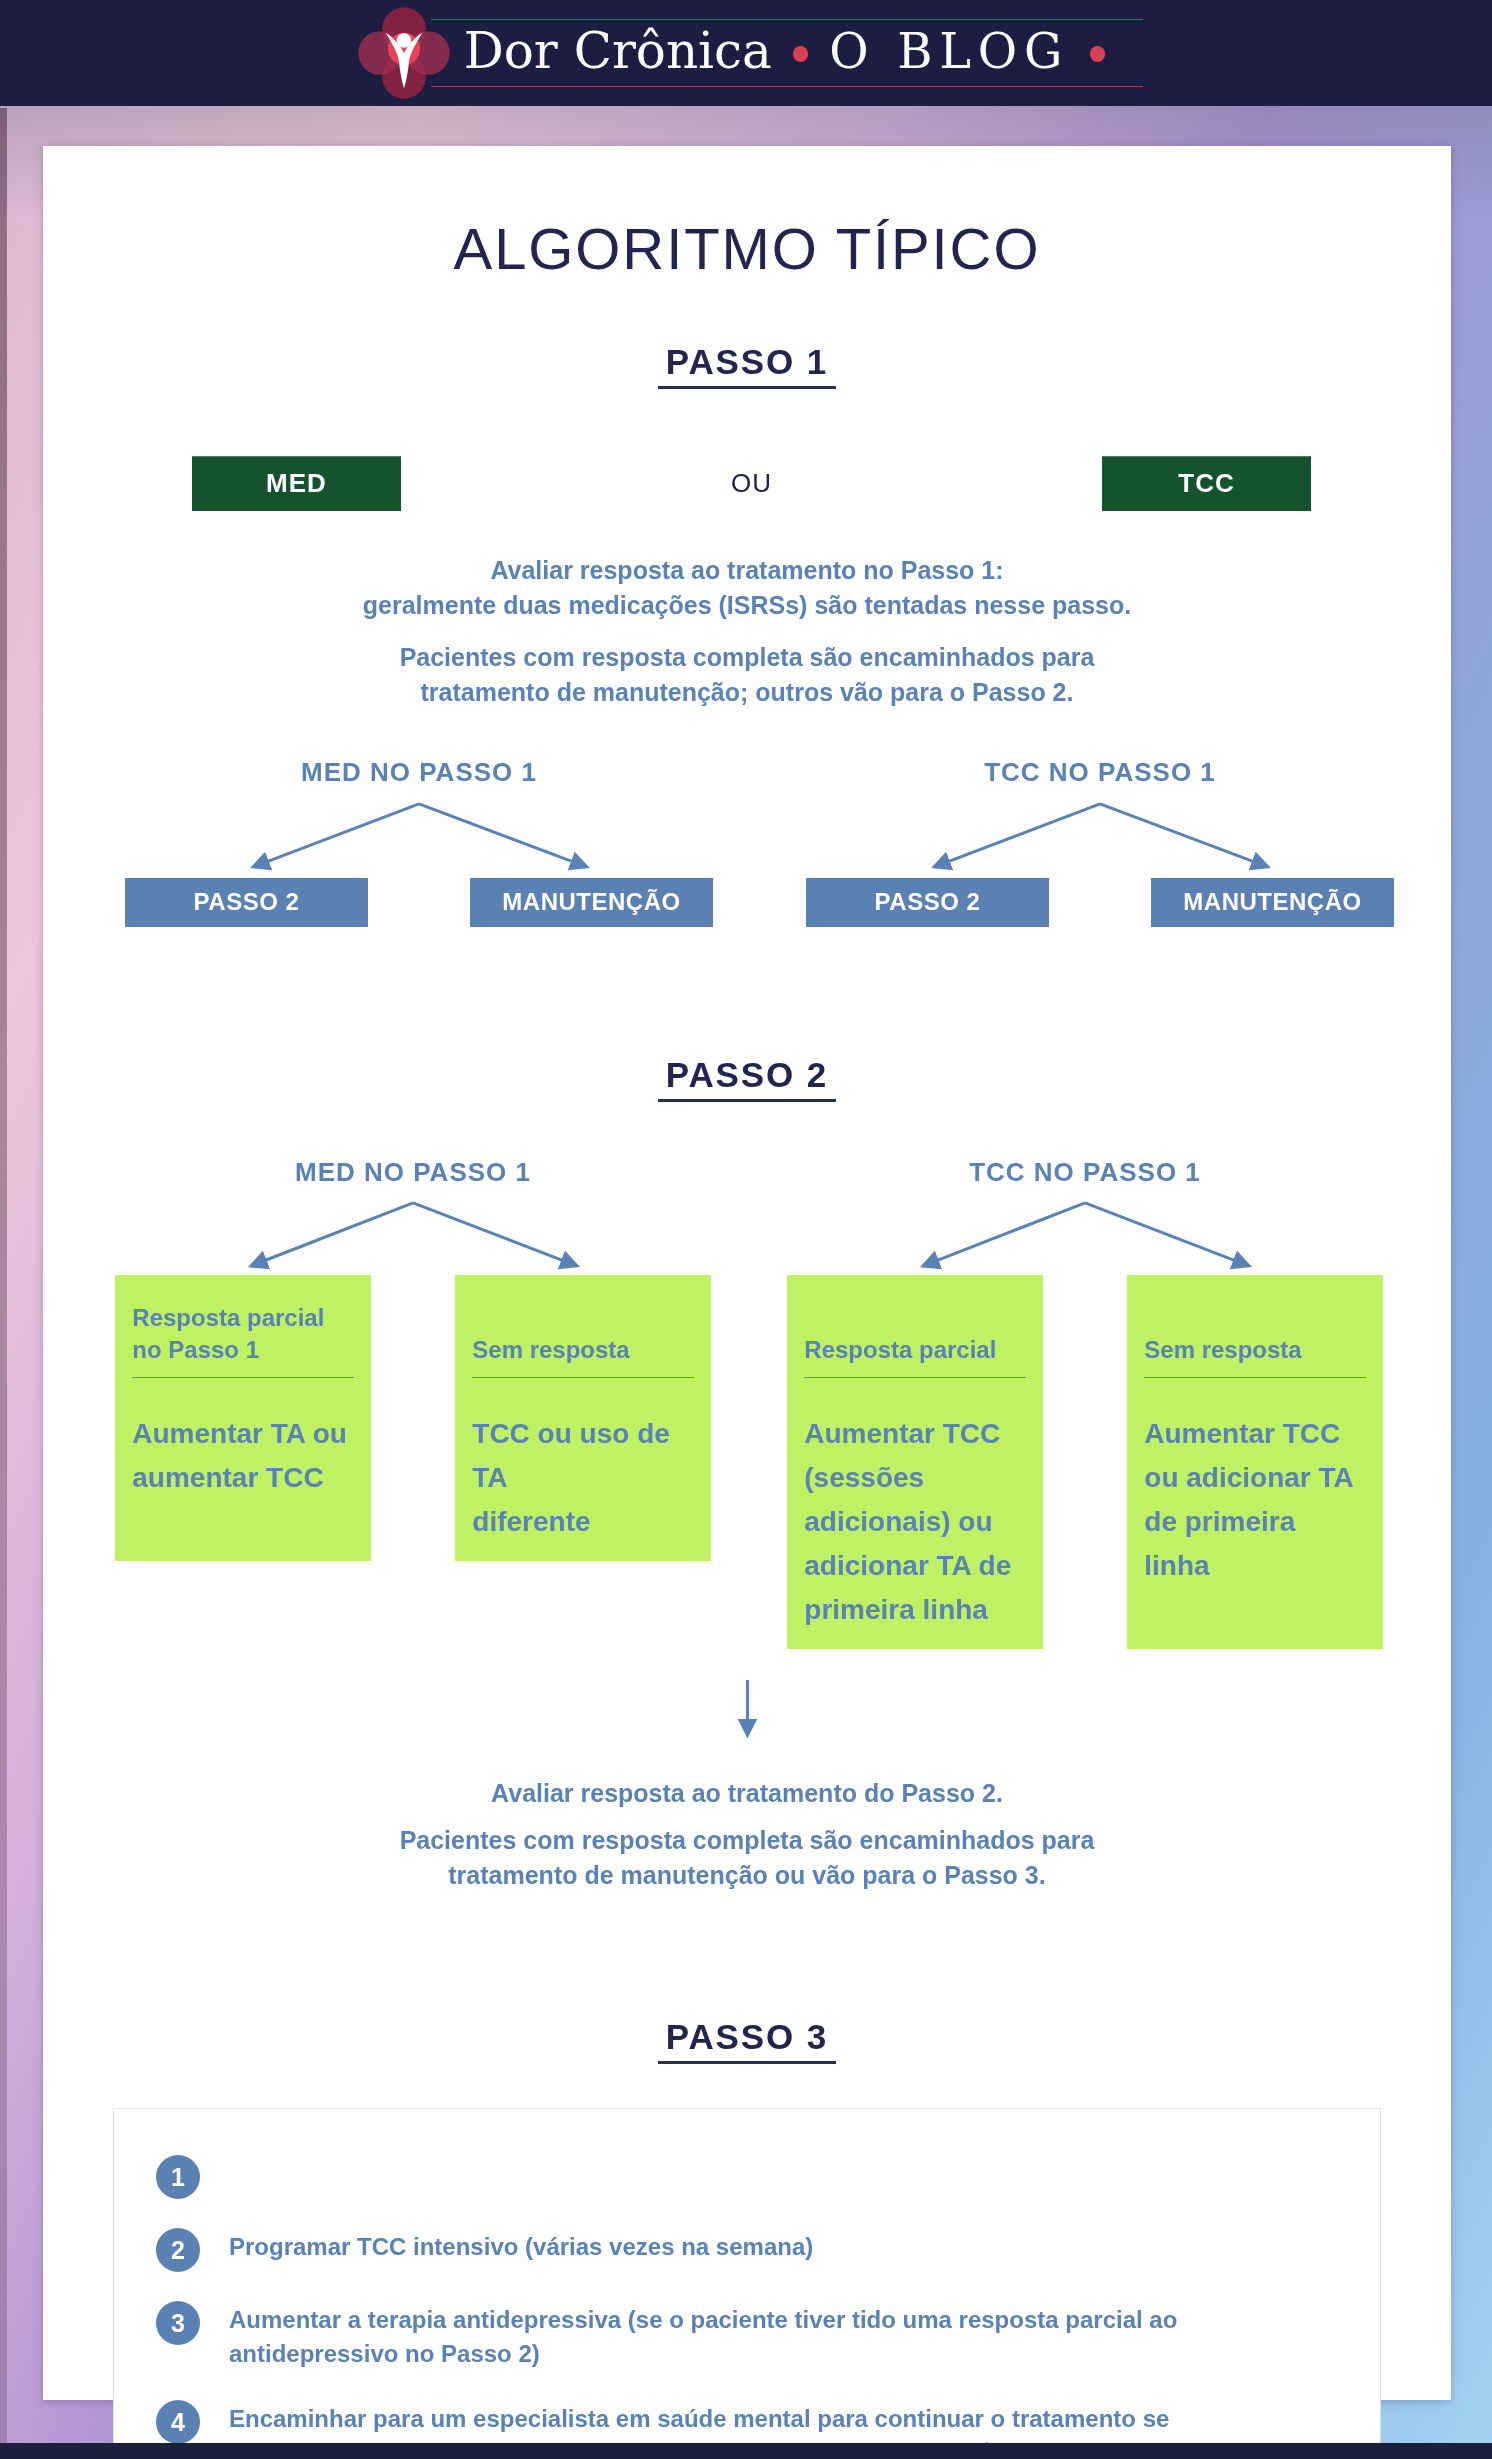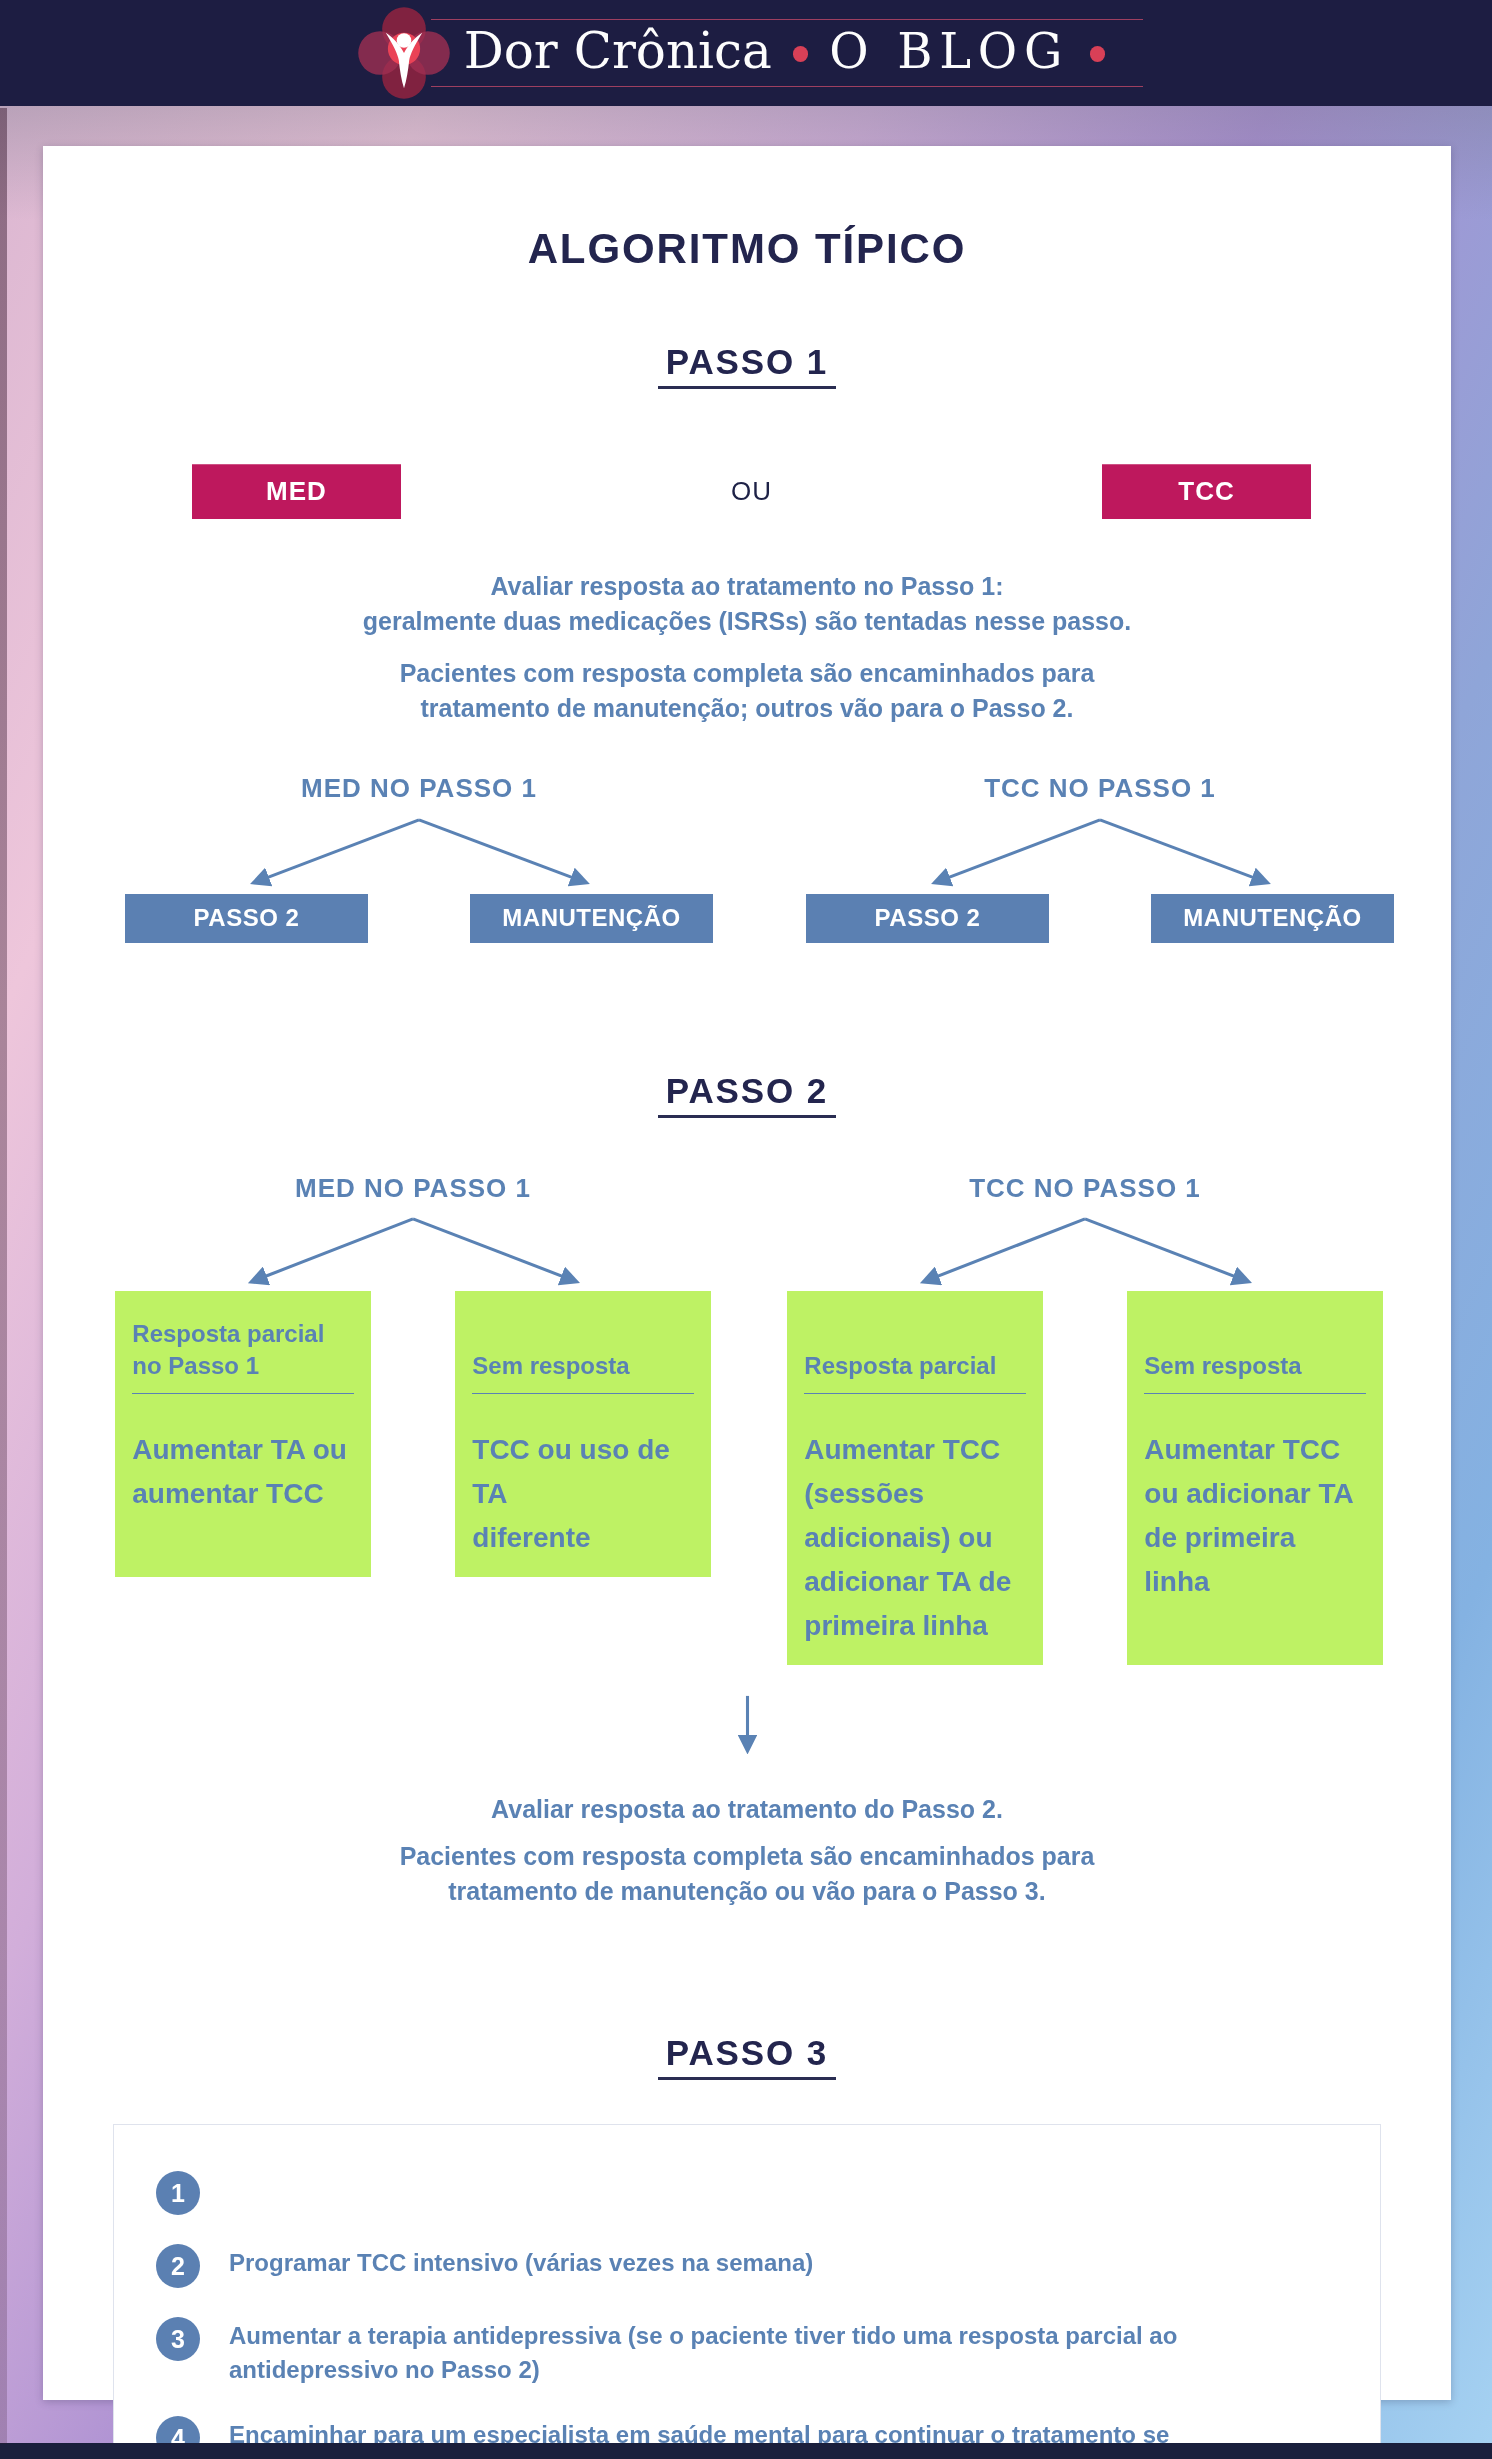--- a/index.html
+++ b/index.html
@@ -33,36 +33,36 @@
   .dot{width:15.4px;height:15.4px;border-radius:50%;background:#d84057;flex:0 0 auto;margin-top:5.8px;}
   
   .bottombar{position:absolute;left:0;bottom:0;width:100%;height:16.3px;background:#1a1f3c;z-index:5;}
   
   .card{
     position:absolute;left:43px;top:146px;width:1408px;height:2254px;
     background:#ffffff;box-shadow:0 1.9px 7.7px rgba(40,40,70,.25);
   }
   .page-title{
     margin:73px 0 0 0;text-align:center;color:#23254e;
-    font-size:42px;line-height:60px;font-weight:bold;letter-spacing:1.9px;
+    font-size:58px;line-height:60px;font-weight:normal;letter-spacing:1.9px;
   }
   .step-heading-wrap{text-align:center;margin-top:35px;}
   .step-heading{
     display:inline-block;color:#23254e;font-size:35px;line-height:37px;font-weight:bold;
     letter-spacing:1.9px;border-bottom:3.8px solid #2a2d52;padding:0 7.7px 5.8px 7.7px;
   }
   
   .options-row{
     margin:38px 82px 0 82px;display:flex;align-items:center;justify-content:space-between;
   }
   .pill{
-    width:209px;height:55px;background:#be185d;color:#ffffff;
+    width:209px;height:55px;background:#14532d;color:#ffffff;
     display:flex;align-items:center;justify-content:center;
     font-size:26px;font-weight:bold;letter-spacing:1px;
-    margin:8px 106px;box-shadow:inset 0 1px 0 rgba(255,255,255,.25);
+    margin:0 106px;box-shadow:inset 0 1px 0 rgba(255,255,255,.25);
   }
   .or-label{color:#1e2247;font-size:26px;font-weight:normal;letter-spacing:1px;}
   .note{
     color:#5a82b4;font-weight:bold;text-align:center;white-space:pre-line;
     font-size:25px;line-height:35px;margin:0;
   }
   .note.n1{margin-top:42px;}
   .note.n2{margin-top:17.3px;}
   
   .branches{display:flex;justify-content:space-between;padding:0 57px 0 82px;margin-top:46px;}

